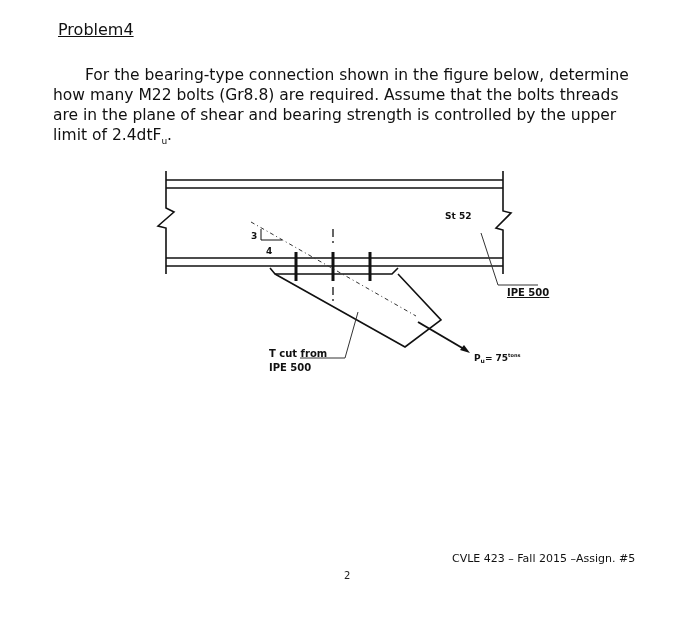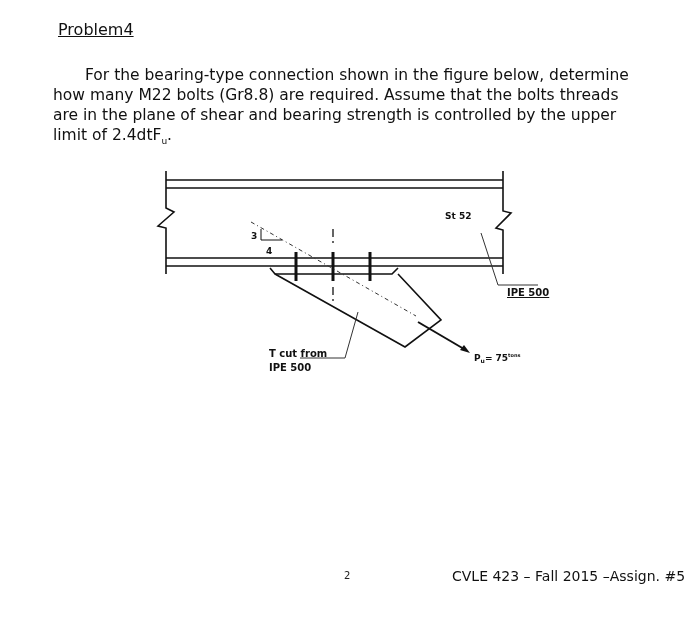--- a/index.html
+++ b/index.html
@@ -3,21 +3,21 @@
 <meta charset="utf-8">
 <style>
   html, body { margin:0; padding:0; background:#ffffff; }
   body { width:700px; height:619px; position:relative; overflow:hidden; font-family:"DejaVu Sans", sans-serif; color:#111; }
   .problem-title { position:absolute; left:58px; top:20px; font-size:16px; font-weight:normal; text-decoration:underline; letter-spacing:0px; }
   .problem-body { position:absolute; left:53px; top:37px; width:590px; font-size:15.5px; line-height:20px;margin-top:28px; }
   .problem-body .indent { display:inline-block; width:32px; }
   .figure { position:absolute; left:0; top:0; width:700px; height:619px; }
   .lbl { font-family:"DejaVu Sans", sans-serif; font-weight:bold; fill:#111; }
   .footer-page { position:absolute; left:344px; top:570px; font-size:10px; color:#222; }
-  .footer-course { position:absolute; left:452px; top:568px; font-size:14px; color:#111; }
+  .footer-course { position:absolute; left:452px; top:552px; font-size:11px; color:#111; }
 </style>
 </head>
 <body>
 
 <div class="problem-title">Problem4</div>
 <div class="problem-body"><span class="indent"></span><span>For the bearing-type connection shown in the figure below, determine how many M22 bolts (Gr8.8) are required.  Assume that the bolts threads are in the plane of shear and bearing strength is controlled by the upper limit of 2.4dtF</span><sub style="font-size:9px">u</sub><span>.</span></div>
 
 <svg class="figure" viewBox="0 0 700 619" width="700" height="619">
   <g stroke="#111" fill="none" stroke-width="1.6">
 

